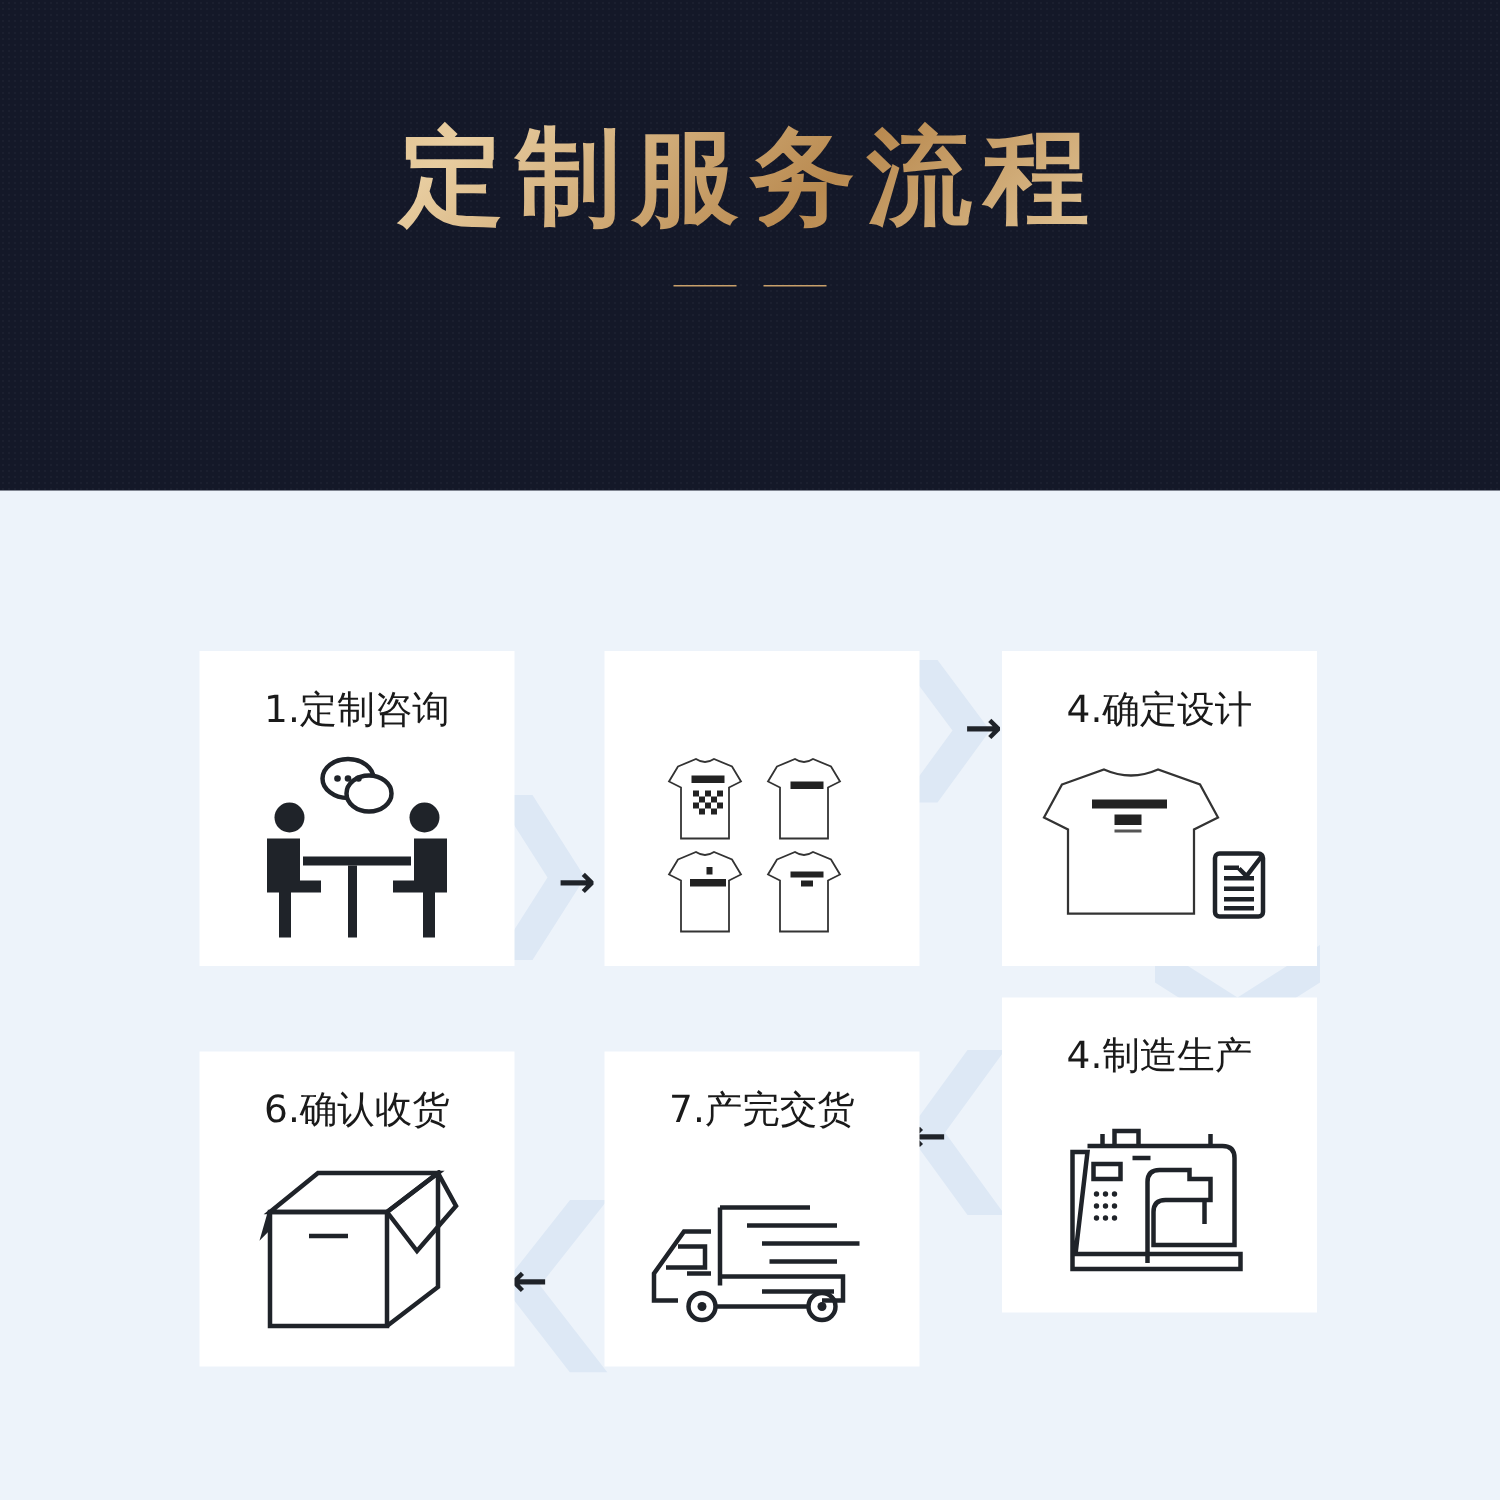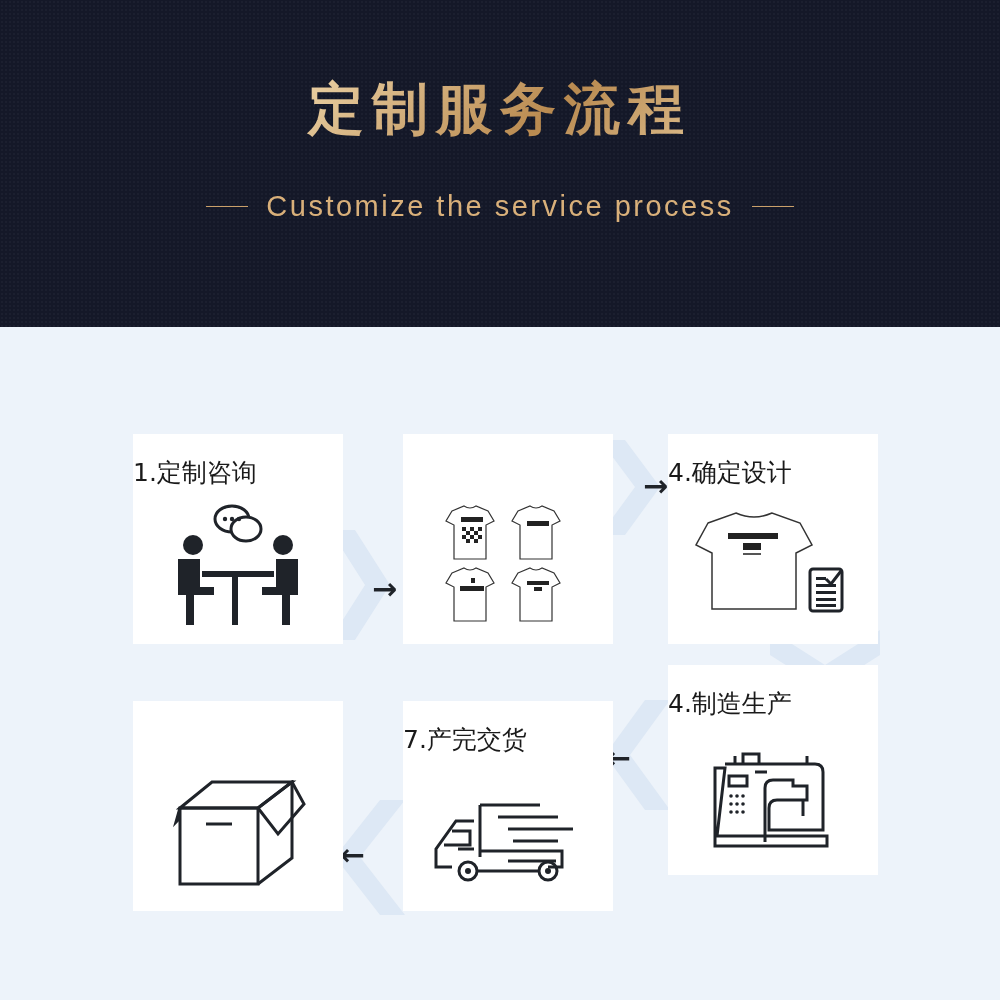--- a/index.html
+++ b/index.html
@@ -1,40 +1,39 @@
 <!DOCTYPE html>
 <html><head>
 <meta charset="utf-8">
 <style>
   * { margin:0; padding:0; box-sizing:border-box; }
   html, body { width:1000px; height:1000px; overflow:hidden; }
   body { font-family: "DejaVu Sans", "Liberation Sans", sans-serif; background:#edf3fa; position:relative; }
   .hero { position:absolute; left:0; top:0; width:1000px; height:327px; background:#141828;
           background-image: radial-gradient(rgba(255,255,255,0.03) 1px, transparent 1px); background-size:4px 4px; }
   .hero-title { position:absolute; left:0; width:1000px; top:72px; text-align:center;
-          font-family:"DejaVu Sans", sans-serif; font-weight:bold; font-size:56px; letter-spacing:8px;
+          font-family:"DejaVu Sans", sans-serif; font-weight:bold; font-size:70px; letter-spacing:8px;
           background: linear-gradient(135deg,#c89b5e 0%,#e8cda0 30%,#b98a50 55%,#ecd4a8 80%,#c49660 100%);
           -webkit-background-clip:text; background-clip:text; color:transparent; }
   .hero-sub { position:absolute; left:0; width:1000px; top:190px; display:flex; justify-content:center; align-items:center; gap:18px; }
   .hero-sub .line { width:42px; height:1px; background:#c9a06a; }
   .hero-sub .txt { font-family:"Liberation Sans", sans-serif; font-size:29px; letter-spacing:2.5px; color:#d9b07a; }
   .card { position:absolute; background:#fff; width:210px; height:210px; }
-  .card .label { position:absolute; left:0; width:100%; top:22px; text-align:left; font-size:25px; color:#1a1a1a; }
+  .card .label { position:absolute; left:0; width:100%; top:22px; text-align:center; font-size:25px; color:#1a1a1a; }
   .card .icon { position:absolute; left:0; top:64px; width:100%; height:140px; display:flex; justify-content:center; align-items:center; }
   .conn { position:absolute; }
   .arrow { position:absolute; font-size:30px; color:#1f2329; font-weight:bold; line-height:1; }
 </style>
 </head>
 <body>
 
 <div class="hero">
   <div class="hero-title">定制服务流程</div>
   <div class="hero-sub">
     <span class="line"></span>
-    <span class="txt">Customize the service process</span>
     <span class="line"></span>
   </div>
 </div>
 
 <svg class="conn" style="left:330px;top:530px" width="80" height="115">
   <polygon points="0,0 25,0 60,55 25,110 0,110 35,55" fill="#dde8f5"></polygon>
 </svg>
 <div class="arrow" style="left:372px;top:574px">→</div>
 
 <svg class="conn" style="left:600px;top:440px" width="80" height="100">
@@ -181,20 +180,21 @@
           <line x1="80" y1="76" x2="128" y2="76"></line>
         <line x1="30" y1="64" x2="46" y2="64"></line>
       </g>
       <circle cx="40" cy="86" r="3" fill="#1f2329"></circle>
         <circle cx="120" cy="86" r="3" fill="#1f2329"></circle>
     </svg>
   </div>
 </div>
 
 <div class="card" style="left:133px;top:701px">
+  <div class="label">6.确认收货</div>
   <div class="icon">
     <svg width="140" height="110" viewBox="0 0 140 110">
       <g fill="none" stroke="#1f2329" stroke-width="3" stroke-linejoin="miter">
         <path d="M12 28 l32 -26 h80 l-34 26z"></path>
         <rect x="12" y="28" width="78" height="76"></rect>
         <path d="M90 28 l34 -26 v76 l-34 26"></path>
         <path d="M90 28 l20 26 l26 -30 l-12 -22"></path>
         <path d="M12 28 l-4 14 l4 -4"></path>
         <line x1="38" y1="44" x2="64" y2="44"></line>
       </g>

